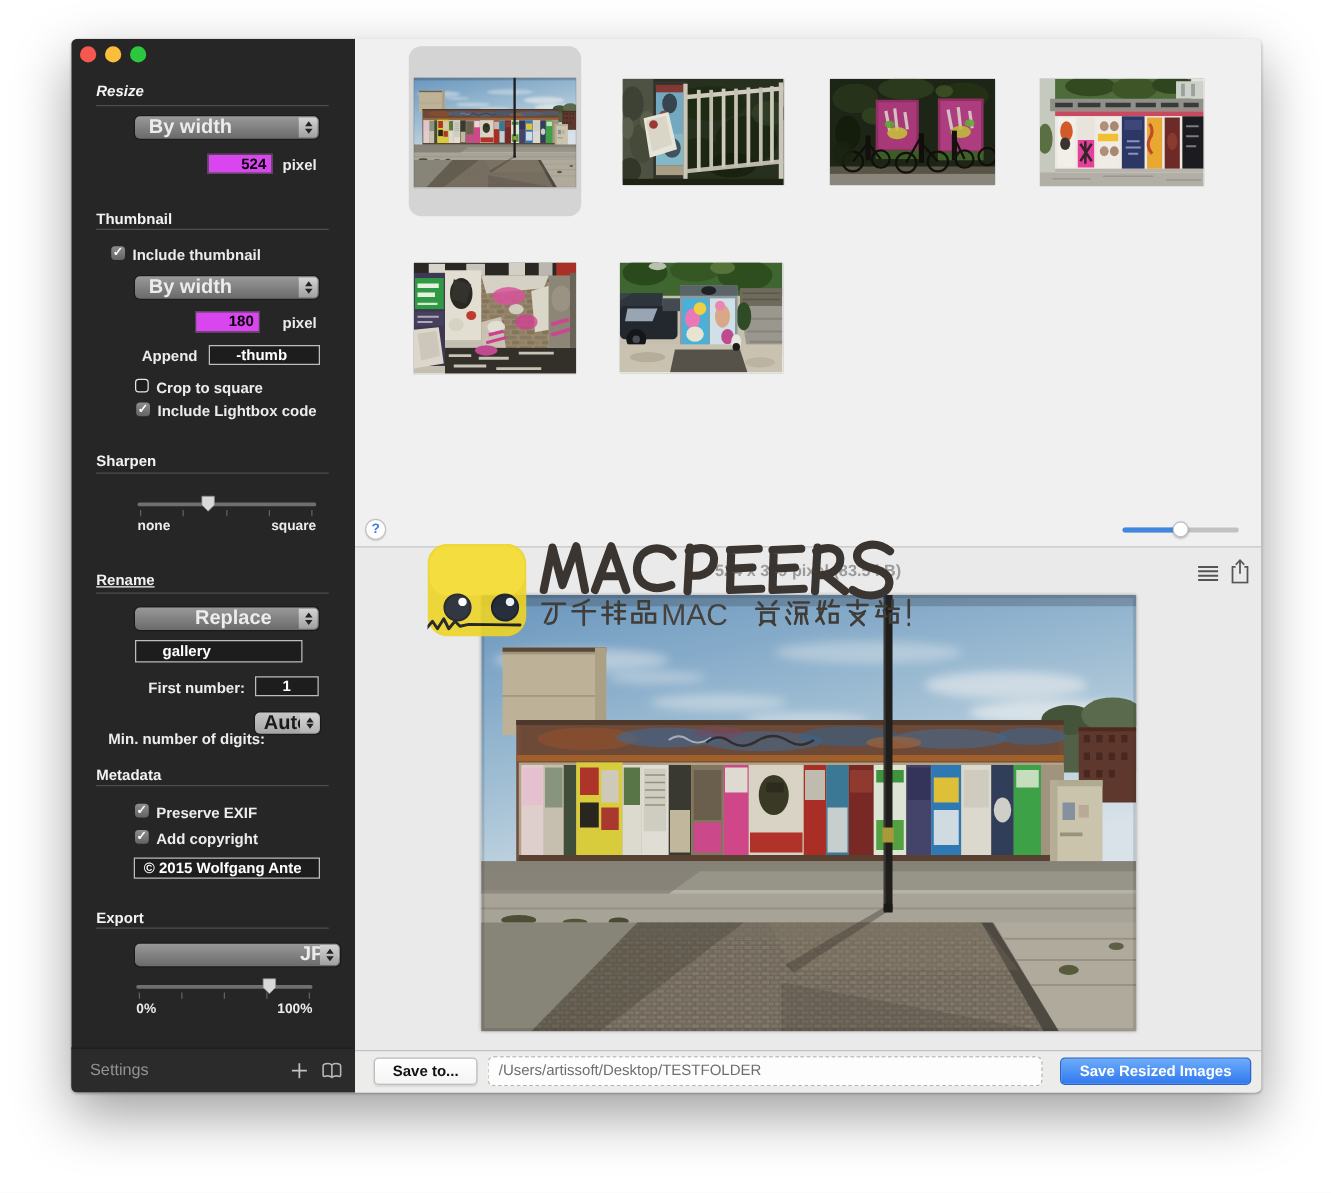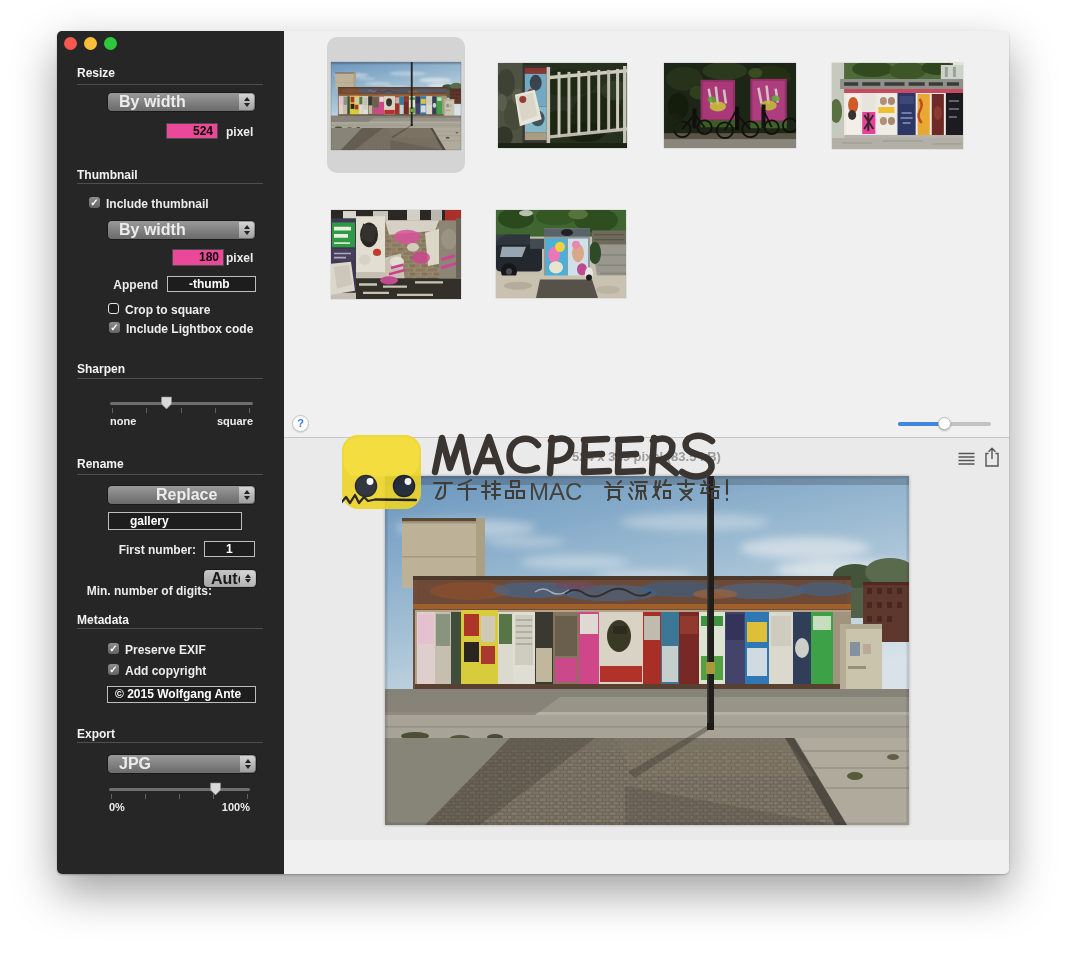--- a/index.html
+++ b/index.html
@@ -14,21 +14,21 @@
   .sline{position:absolute;left:20px;width:186px;height:1px;background:#4e4e4e;}
   .lbl{position:absolute;color:#ececec;font-size:12px;font-weight:bold;white-space:nowrap;}
   .rlbl{position:absolute;color:#ececec;font-size:12px;font-weight:bold;white-space:nowrap;text-align:right;}
   .pop{position:absolute;height:18px;border-radius:4px;background:linear-gradient(#999,#6a6a6a);
     box-shadow:0 0 0 1px rgba(0,0,0,.3);color:#ececec;font-size:16px;font-weight:bold;line-height:18px;padding-left:11px;}
   .poptab{position:absolute;right:1px;top:1px;bottom:1px;width:15px;border-radius:0 3px 3px 0;
     background:linear-gradient(#d4d4d4,#a0a0a0);}
   .chev{position:absolute;left:50%;transform:translateX(-50%);width:0;height:0;border-left:3.5px solid transparent;border-right:3.5px solid transparent;}
   .chevu{top:3px;border-bottom:4px solid #222;}
   .chevd{bottom:3px;border-top:4px solid #222;}
-  .winput{position:absolute;background:#ec4899;border:1px solid #4a4a4a;color:#000;
+  .winput{position:absolute;background:#d946ef;border:1px solid #4a4a4a;color:#000;
     font-size:12px;font-weight:bold;text-align:right;padding-right:4px;}
   .dinput{position:absolute;background:#1d1d1d;border:1px solid #bdbdbd;color:#fff;
     font-size:12px;font-weight:bold;padding-left:21px;}
   .cb{position:absolute;width:11px;height:11px;border-radius:3px;
     background:linear-gradient(#8e8e8e,#636363);color:#fff;font-size:10px;line-height:11px;text-align:center;font-weight:bold;}
   .cbu{position:absolute;width:11px;height:11px;border-radius:3px;background:#1d1d1d;border:1.5px solid #e6e6e6;}
   .track{position:absolute;height:3px;border-radius:2px;background:#6f6f6f;}
   .tick{position:absolute;width:1px;height:5px;background:#606060;}
   .sthumb{position:absolute;width:13px;height:14px;}
   #main{position:absolute;left:227px;top:0;width:725px;height:843px;background:#f0f0f1;}
@@ -426,20 +426,25 @@
           <path d="M0.5 1.5 H16.5 M0.5 5 H16.5 M0.5 8.5 H16.5 M0.5 12 H16.5" stroke="#555" stroke-width="1.6"></path>
         </svg>
       <svg style="position:absolute;left:700px;top:9px;" width="16" height="20" viewBox="0 0 16 20">
           <path d="M4.5 6.5 H2 V19 H14 V6.5 H11.5" fill="none" stroke="#555" stroke-width="1.4"></path>
           <path d="M8 12 V1.5 M4.6 4.8 L8 1.2 L11.4 4.8" fill="none" stroke="#555" stroke-width="1.4"></path>
         </svg>
       <svg style="position:absolute;left:101px;top:38px;box-shadow:0 0 3px rgba(0,0,0,.3);" width="524" height="349">
           <use href="#scene"></use>
         </svg>
     </div>
+    <div id="botbar">
+      <div style="position:absolute;left:15px;top:5px;width:83px;height:22px;background:linear-gradient(#fff,#f4f4f4);border:1px solid #bdbdbd;border-radius:4px;text-align:center;line-height:20px;font-size:12px;font-weight:bold;color:#111;box-shadow:0 1px 1px rgba(0,0,0,.08);">Save to...</div>
+      <div style="position:absolute;left:106px;top:4px;width:444px;height:24px;background:#fdfdfd;border:1.5px dashed #b5b5b5;border-radius:5px;line-height:21px;font-size:12px;color:#6e6e6e;padding-left:8px;">/Users/artissoft/Desktop/TESTFOLDER</div>
+      <div style="position:absolute;left:564px;top:5px;width:153px;height:22px;background:linear-gradient(#6cacfa,#3179ef);border:1px solid #2a64cc;border-radius:4px;text-align:center;line-height:20px;font-size:12px;font-weight:bold;color:#fff;">Save Resized Images</div>
+    </div>
   </div>
   <div id="wm">
     <svg style="position:absolute;left:285px;top:404px;" width="420" height="110" viewBox="0 0 420 110">
       <g opacity="0.9">
         <rect x="0" y="0" width="79" height="74" rx="16" fill="#eed426"></rect>
         <rect x="1.5" y="1.5" width="76" height="40" rx="15" fill="#f4dc2d"></rect>
         <circle cx="24" cy="51" r="10.5" fill="#20242f"></circle>
         <circle cx="24" cy="51" r="10.5" fill="none" stroke="#15181f" stroke-width="1.5"></circle>
         <circle cx="28" cy="46.5" r="3.4" fill="#fdfdfd"></circle>
         <circle cx="62" cy="51" r="10.5" fill="#20242f"></circle>
@@ -490,38 +495,38 @@
         <path d="M392 56 V70 M392 75 V76"></path>
       </g>
       <text x="194" y="76" font-family="Liberation Sans, sans-serif" font-size="24" fill="#46423d">MAC</text>
     </svg>
   </div>
   <div id="side">
     <div class="tl" style="left:7px;background:#f6574f;"></div>
     <div class="tl" style="left:27px;background:#fbbe3c;"></div>
     <div class="tl" style="left:47px;background:#2dc73e;"></div>
 
-    <div class="sec" style="top:35px;">Resize</div>
+    <div class="sec" style="top:35px;font-style:italic;">Resize</div>
     <div class="sline" style="top:53px;"></div>
     <div class="pop" style="left:51px;top:62px;width:147px;">By width<span class="poptab">
           <span class="chev chevu"></span>
           <span class="chev chevd"></span>
         </span></div>
     <div class="winput" style="left:109px;top:92px;width:52px;height:16px;line-height:14px;">524</div>
     <div class="lbl" style="left:169px;top:94px;">pixel</div>
 
     <div class="sec" style="top:137px;">Thumbnail</div>
     <div class="sline" style="top:152px;"></div>
     <div class="cb" style="left:32px;top:166px;">✓</div>
     <div class="lbl" style="left:49px;top:166px;">Include thumbnail</div>
     <div class="pop" style="left:51px;top:190px;width:147px;">By width<span class="poptab">
           <span class="chev chevu"></span>
           <span class="chev chevd"></span>
         </span></div>
-    <div class="winput" style="left:115px;top:218px;width:52px;height:17px;line-height:14px;">180</div>
+    <div class="winput" style="left:99px;top:218px;width:52px;height:17px;line-height:14px;">180</div>
     <div class="lbl" style="left:169px;top:220px;">pixel</div>
     <div class="rlbl" style="left:0px;top:247px;width:101px;">Append</div>
     <div class="dinput" style="left:110px;top:245px;width:89px;height:16px;line-height:14px;">-thumb</div>
     <div class="cbu" style="left:51px;top:272px;"></div>
     <div class="lbl" style="left:68px;top:272px;">Crop to square</div>
     <div class="cb" style="left:52px;top:291px;">✓</div>
     <div class="lbl" style="left:69px;top:291px;">Include Lightbox code</div>
 
     <div class="sec" style="top:331px;">Sharpen</div>
     <div class="sline" style="top:347px;"></div>
@@ -530,21 +535,21 @@
         <path d="M1.5 1 h10 v7 l-5 5 l-5 -5 z" fill="#d9d9d9" stroke="#8a8a8a" stroke-width="0.6" rx="2"></path>
       </svg>
     <div class="tick" style="left:55px;top:377px;"></div>
     <div class="tick" style="left:89px;top:377px;"></div>
     <div class="tick" style="left:124px;top:377px;"></div>
     <div class="tick" style="left:158px;top:377px;"></div>
     <div class="tick" style="left:192px;top:377px;"></div>
     <div class="lbl" style="left:53px;top:384px;font-size:11px;">none</div>
     <div class="rlbl" style="left:116px;top:384px;width:80px;font-size:11px;">square</div>
 
-    <div class="sec" style="top:426px;">Rename</div>
+    <div class="sec" style="top:426px;text-decoration:underline;">Rename</div>
     <div class="sline" style="top:443px;"></div>
     <div class="pop" style="left:51px;top:455px;width:147px;padding-left:48px;">Replace<span class="poptab">
           <span class="chev chevu"></span>
           <span class="chev chevd"></span>
         </span></div>
     <div class="dinput" style="left:51px;top:481px;width:134px;height:18px;line-height:16px;">gallery</div>
     <div class="rlbl" style="left:0px;top:512px;width:139px;">First number:</div>
     <div class="dinput" style="left:147px;top:510px;width:51px;height:16px;line-height:14px;">1</div>
     <div class="rlbl" style="left:16px;top:541px;width:139px;margin-top:12px;">Min. number of digits:</div>
     <div class="pop" style="left:147px;top:539px;width:52px;height:17px;line-height:17px;background:linear-gradient(#c6c6c6,#a5a5a5);color:#1a1a1a;padding-left:7px;">Auto<span class="poptab" style="background:linear-gradient(#d6d6d6,#b5b5b5);">
@@ -555,30 +560,39 @@
     <div class="sec" style="top:582px;">Metadata</div>
     <div class="sline" style="top:597px;"></div>
     <div class="cb" style="left:51px;top:612px;">✓</div>
     <div class="lbl" style="left:68px;top:612px;">Preserve EXIF</div>
     <div class="cb" style="left:51px;top:633px;">✓</div>
     <div class="lbl" style="left:68px;top:633px;">Add copyright</div>
     <div class="dinput" style="left:50px;top:655px;width:149px;height:17px;line-height:15px;padding-left:7px;">© 2015 Wolfgang Ante</div>
 
     <div class="sec" style="top:696px;">Export</div>
     <div class="sline" style="top:711px;"></div>
-    <div class="pop" style="left:51px;top:724px;width:148px;">JPG<span class="poptab">
+    <div class="pop" style="left:51px;top:724px;width:164px;text-align:right;">JPG<span class="poptab">
           <span class="chev chevu"></span>
           <span class="chev chevd"></span>
         </span></div>
     <div class="track" style="left:52px;top:757px;width:141px;"></div>
     <svg class="sthumb" style="left:152px;top:751px;" viewBox="0 0 13 14">
         <path d="M1.5 1 h10 v7 l-5 5 l-5 -5 z" fill="#d9d9d9" stroke="#8a8a8a" stroke-width="0.6"></path>
       </svg>
     <div class="tick" style="left:54px;top:763px;"></div>
     <div class="tick" style="left:88px;top:763px;"></div>
     <div class="tick" style="left:122px;top:763px;"></div>
     <div class="tick" style="left:156px;top:763px;"></div>
     <div class="tick" style="left:190px;top:763px;"></div>
     <div class="lbl" style="left:52px;top:770px;font-size:11px;">0%</div>
     <div class="rlbl" style="left:113px;top:770px;width:80px;font-size:11px;">100%</div>
 
+    <div id="sidefoot">
+      <div style="position:absolute;left:15px;top:9px;color:#929292;font-size:13px;">Settings</div>
+      <svg style="position:absolute;left:176px;top:11px;" width="13" height="13" viewBox="0 0 13 13">
+          <path d="M6.5 0.5 V12.5 M0.5 6.5 H12.5" stroke="#c2c2c2" stroke-width="1.4"></path>
+        </svg>
+      <svg style="position:absolute;left:200px;top:11px;" width="17" height="13" viewBox="0 0 17 13">
+          <path d="M8.5 2 C7 0.7 4.5 0.5 2.8 1.2 C2 1.5 1.5 2 1.5 2.8 V10.2 C1.5 11 2.2 11.3 3 11 C4.6 10.5 7 10.7 8.5 12 C10 10.7 12.4 10.5 14 11 C14.8 11.3 15.5 11 15.5 10.2 V2.8 C15.5 2 15 1.5 14.2 1.2 C12.5 0.5 10 0.7 8.5 2 Z M8.5 2 V12" fill="none" stroke="#b5b5b5" stroke-width="1.3"></path>
+        </svg>
+    </div>
   </div>
 </div>
 
 </body></html>

